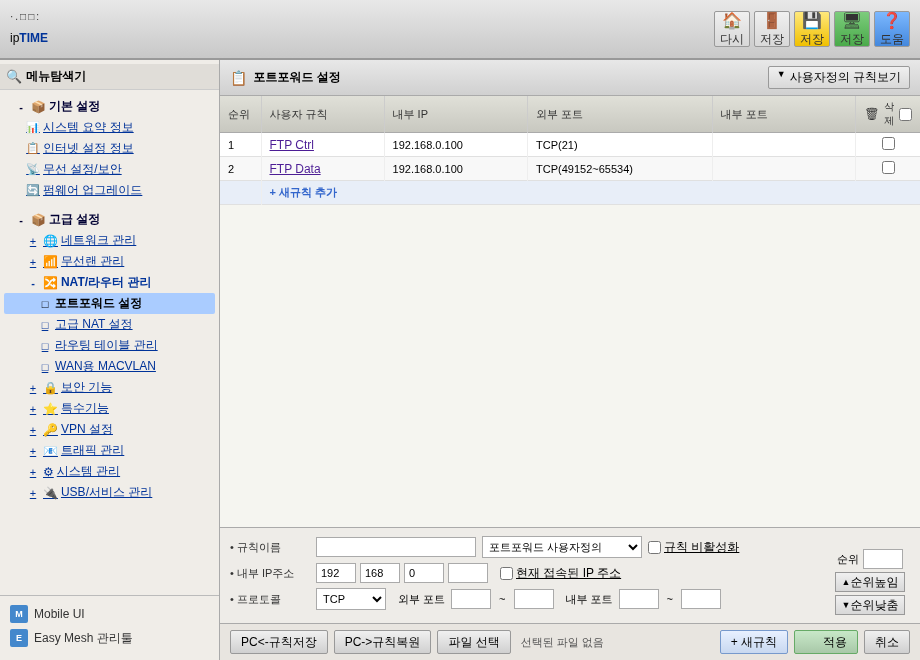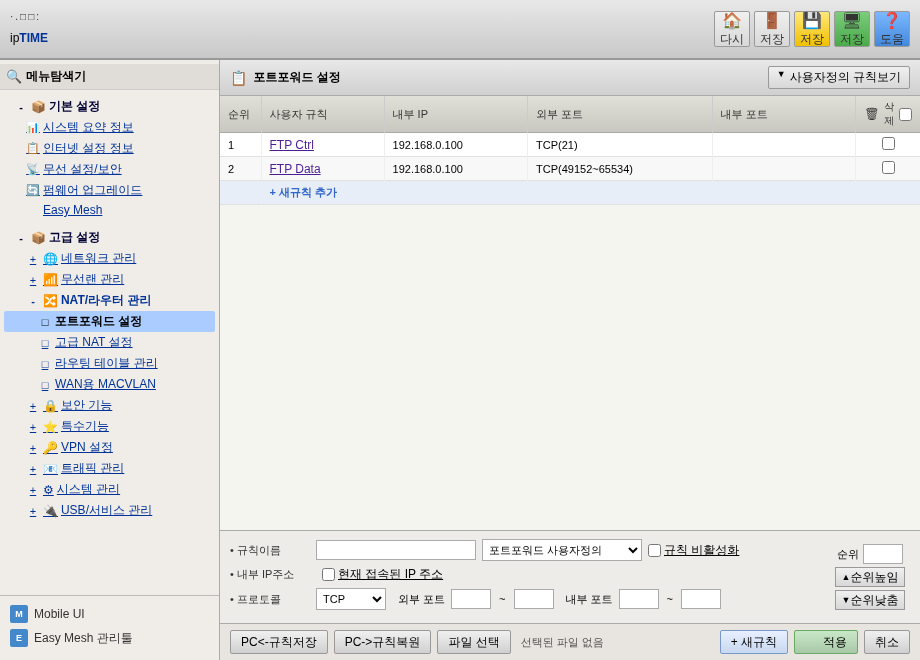--- a/index.html
+++ b/index.html
@@ -360,24 +360,20 @@
         <span class="tree-icon">📋</span>
         <span>인터넷 설정 정보</span>
       </div>
       <div class="tree-item indent2">
         <span class="tree-icon">📡</span>
         <span>무선 설정/보안</span>
       </div>
       <div class="tree-item indent2">
         <span class="tree-icon">🔄</span>
         <span>펌웨어 업그레이드</span>
-      </div>
-      <div class="tree-item indent2">
-        <span class="tree-icon"> </span>
-        <span>Easy Mesh</span>
       </div>
       <div style="height:8px;"></div>
 
       <div class="tree-item indent1 section-header">
         <span class="tree-icon">-</span>
         <span style="margin-right:3px;">📦</span>
         <span>고급 설정</span>
       </div>
       <div class="tree-item indent2">
         <span class="tree-icon">+</span>
@@ -501,35 +497,44 @@
           </tr>
           <tr class="add-rule-row">
             <td></td>
             <td class="add-rule-cell" colspan="5">새규칙 추가</td>
           </tr>
         </tbody>
       </table>
     </div>
 
     <div class="bottom-form">
-      <div style="display:flex; gap:28px; align-items:center;">
+      <div style="display:flex; gap:28px; align-items:flex-end;">
         <div style="flex:1;">
           <div class="form-row">
             <span class="form-label">규칙이름</span>
             <input type="text" class="form-input form-input-wide" style="">
             <select class="form-select form-select-wide">
               <option>포트포워드 사용자정의</option>
             </select>
             <label class="form-checkbox-label">
               <input type="checkbox" style="">
               <span>규칙 비활성화</span>
             </label>
           </div>
           <div class="form-row">
             <span class="form-label">내부 IP주소</span>
+            <div class="ip-group">
+              <input type="text" class="form-input form-input-small" value="192" style="">
+              <span class="ip-sep"> </span>
+              <input type="text" class="form-input form-input-small" value="168" style="">
+              <span class="ip-sep"> </span>
+              <input type="text" class="form-input form-input-small" value="0" style="">
+              <span class="ip-sep"> </span>
+              <input type="text" class="form-input form-input-small" value="" style="">
+            </div>
             <label class="form-checkbox-label" style="margin-left:6px;">
               <input type="checkbox" style="">
               <span>현재 접속된 IP 주소</span>
             </label>
           </div>
           <div class="form-row">
             <span class="form-label">프로토콜</span>
             <select class="form-select" style="width:70px;">
               <option>TCP</option>
               <option>UDP</option>

